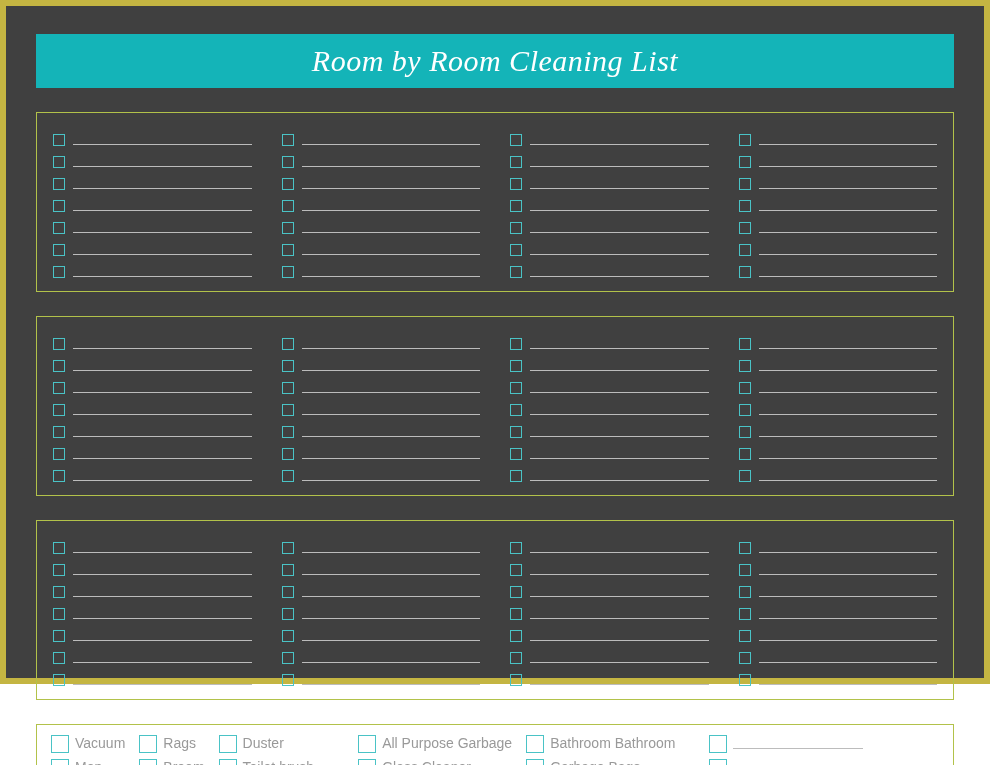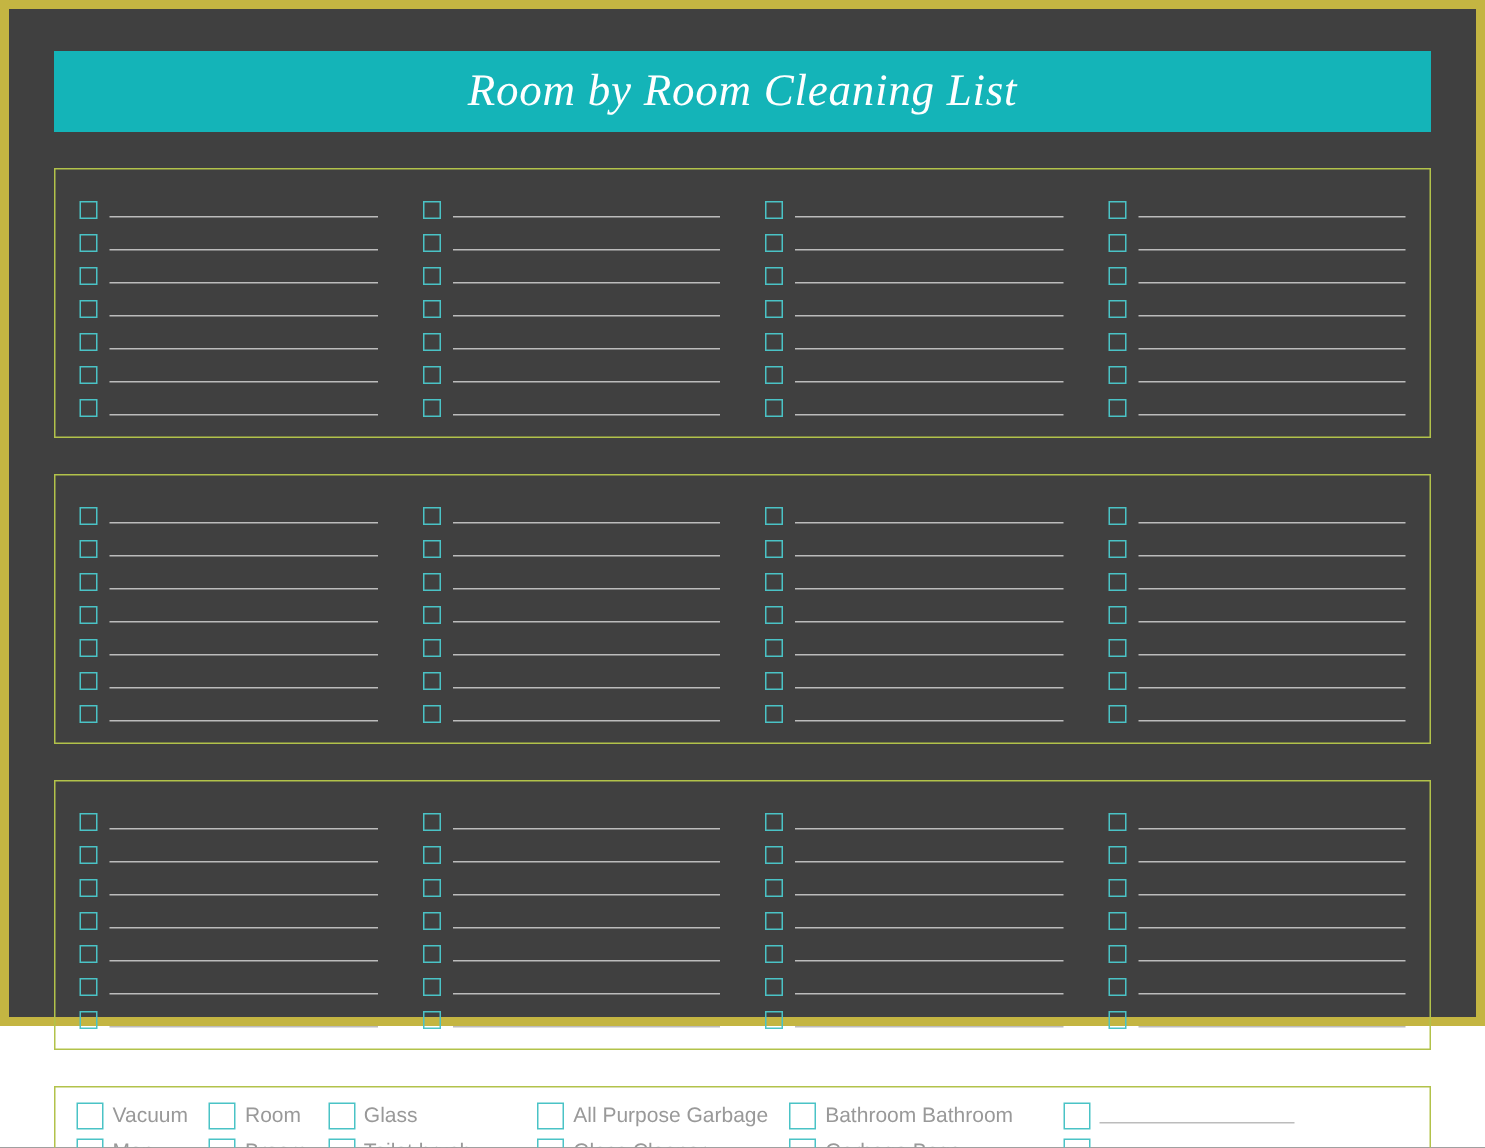--- a/index.html
+++ b/index.html
@@ -489,31 +489,31 @@
             <span>Vacuum</span>
           </div>
           <div class="supply-item">
             <div class="supply-checkbox"></div>
             <span>Mop</span>
           </div>
         </div>
       <div class="col-group" id="sup-col2">
           <div class="supply-item">
             <div class="supply-checkbox"></div>
-            <span>Room</span>
+            <span>Rags</span>
           </div>
           <div class="supply-item">
             <div class="supply-checkbox"></div>
             <span>Broom</span>
           </div>
         </div>
       <div class="col-group" id="sup-col3">
           <div class="supply-item">
             <div class="supply-checkbox"></div>
-            <span>Glass</span>
+            <span>Duster</span>
           </div>
           <div class="supply-item">
             <div class="supply-checkbox"></div>
             <span>Toilet brush</span>
           </div>
         </div>
       <div class="col-group" id="sup-col4" style="margin-left:30px;">
           <div class="supply-item">
             <div class="supply-checkbox"></div>
             <span>All Purpose Garbage</span>

